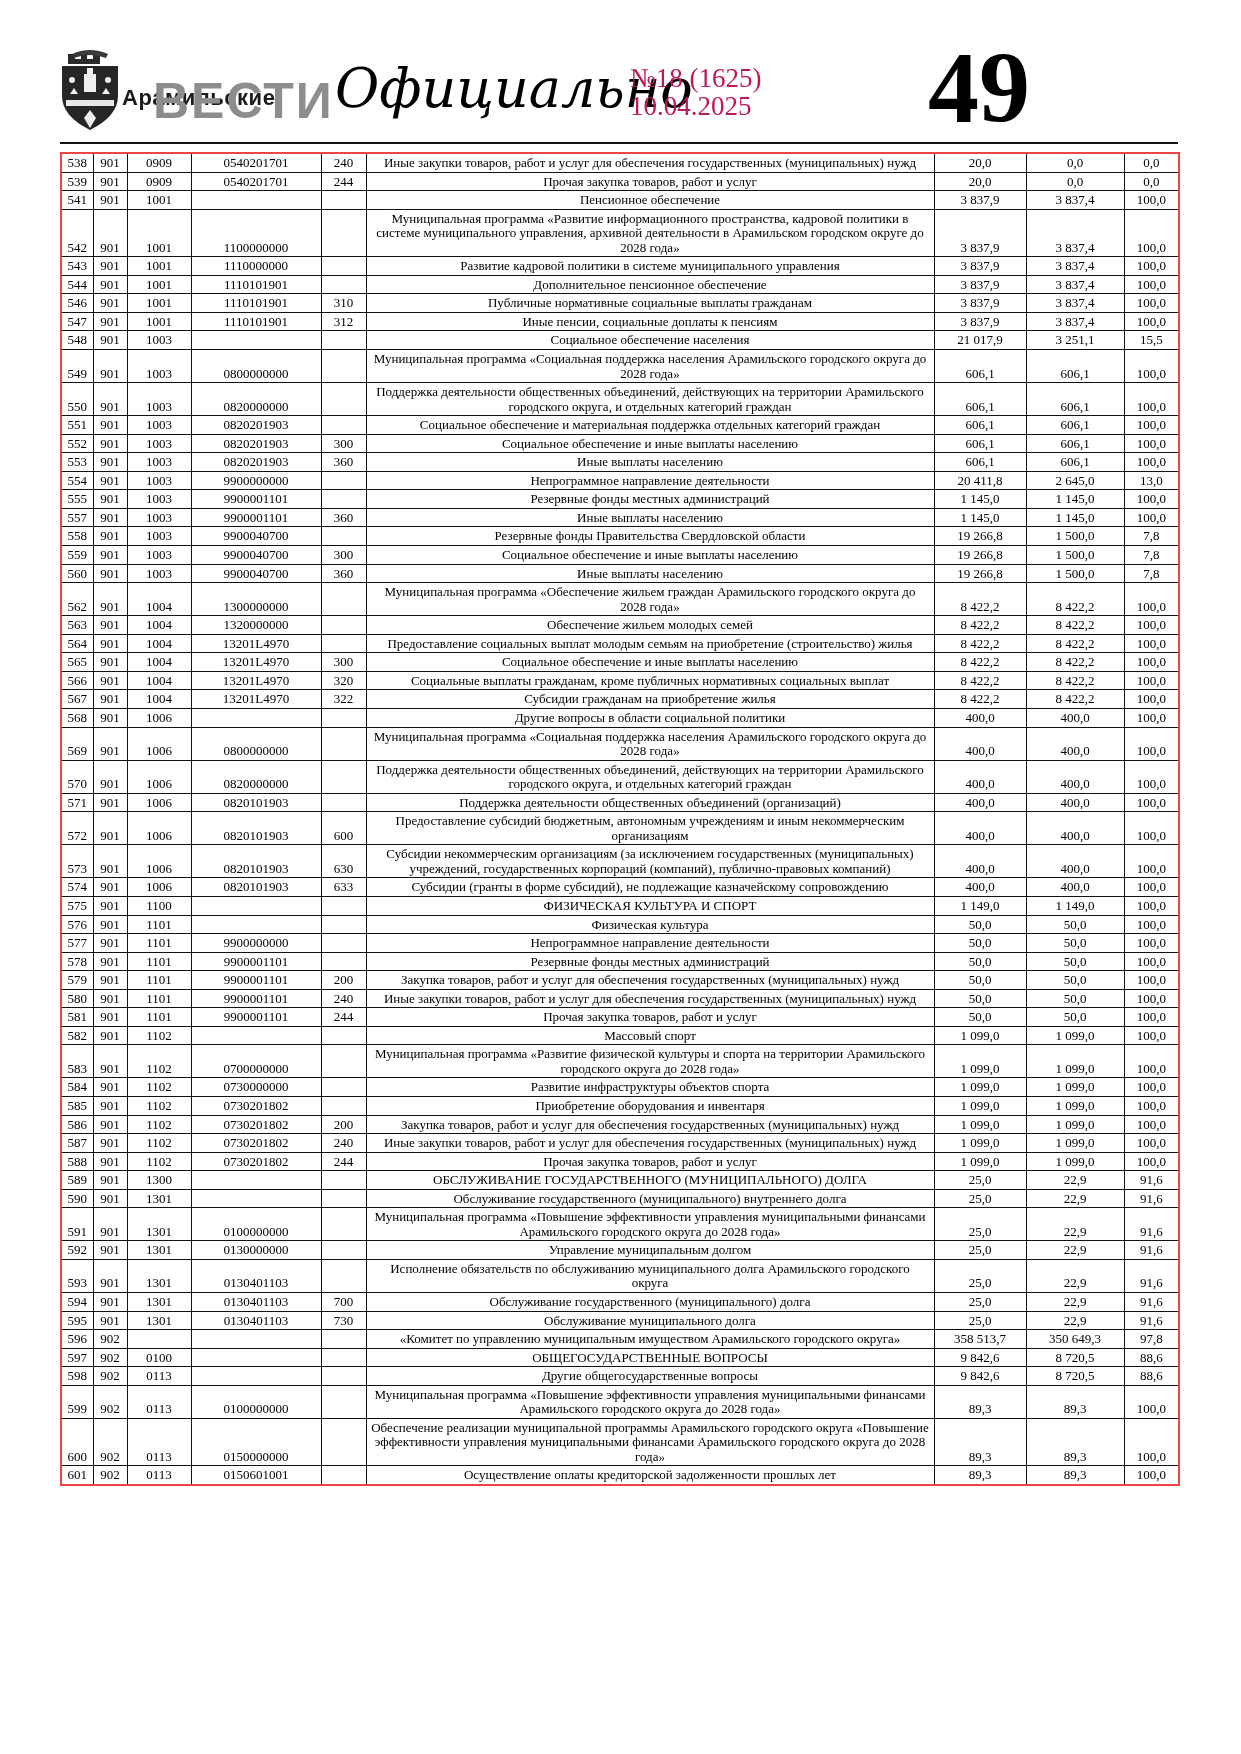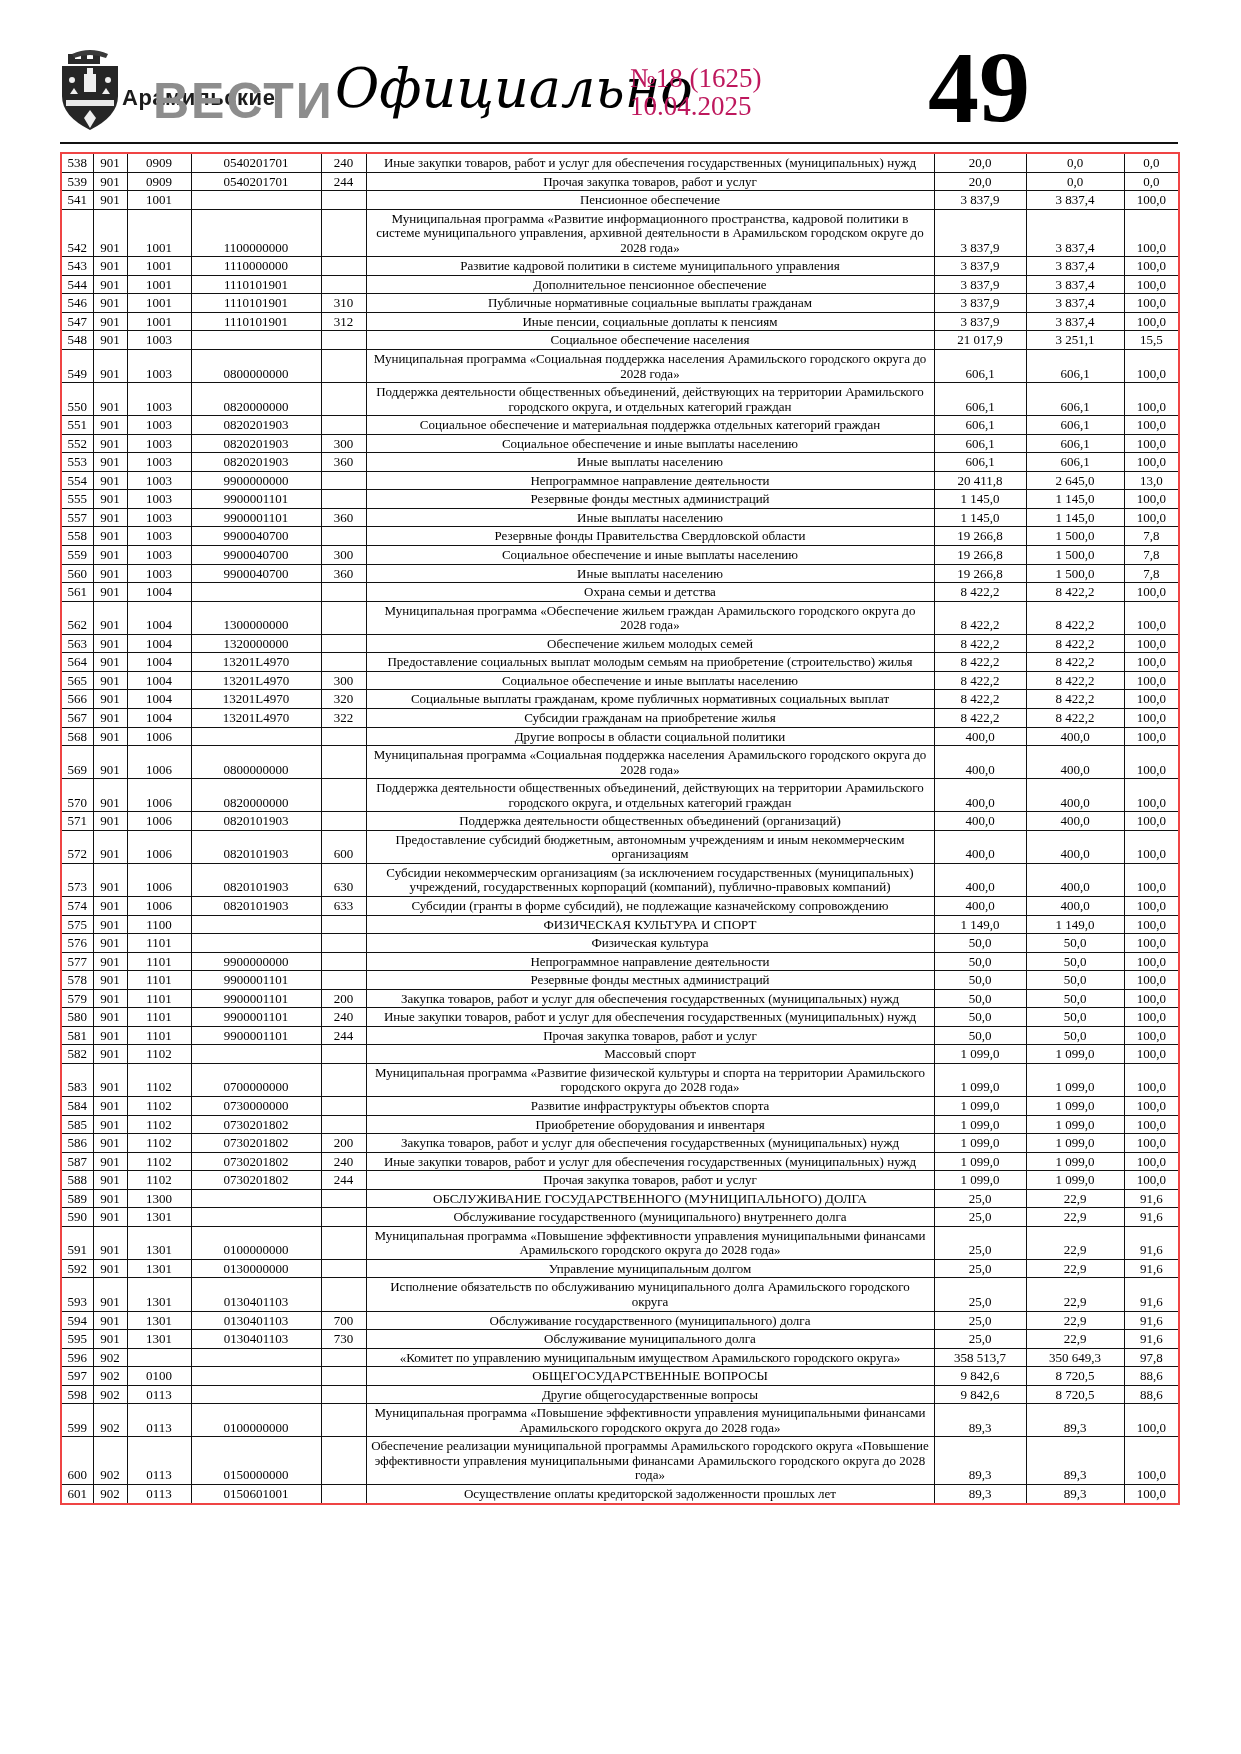--- a/index.html
+++ b/index.html
@@ -290,31 +290,20 @@
           <td class="col-grbs">901</td>
           <td class="col-section">1003</td>
           <td class="col-target_article">9900040700</td>
           <td class="col-expense_type">360</td>
           <td class="col-name">Иные выплаты населению</td>
           <td class="col-approved">19 266,8</td>
           <td class="col-executed">1 500,0</td>
           <td class="col-percent">7,8</td>
         </tr>
         <tr>
-          <td class="col-row_num">561</td>
-          <td class="col-grbs">901</td>
-          <td class="col-section">1004</td>
-          <td class="col-target_article"></td>
-          <td class="col-expense_type"></td>
-          <td class="col-name">Охрана семьи и детства</td>
-          <td class="col-approved">8 422,2</td>
-          <td class="col-executed">8 422,2</td>
-          <td class="col-percent">100,0</td>
-        </tr>
-        <tr>
           <td class="col-row_num">562</td>
           <td class="col-grbs">901</td>
           <td class="col-section">1004</td>
           <td class="col-target_article">1300000000</td>
           <td class="col-expense_type"></td>
           <td class="col-name">Муниципальная программа «Обеспечение жильем граждан Арамильского городского округа до 2028 года»</td>
           <td class="col-approved">8 422,2</td>
           <td class="col-executed">8 422,2</td>
           <td class="col-percent">100,0</td>
         </tr>

